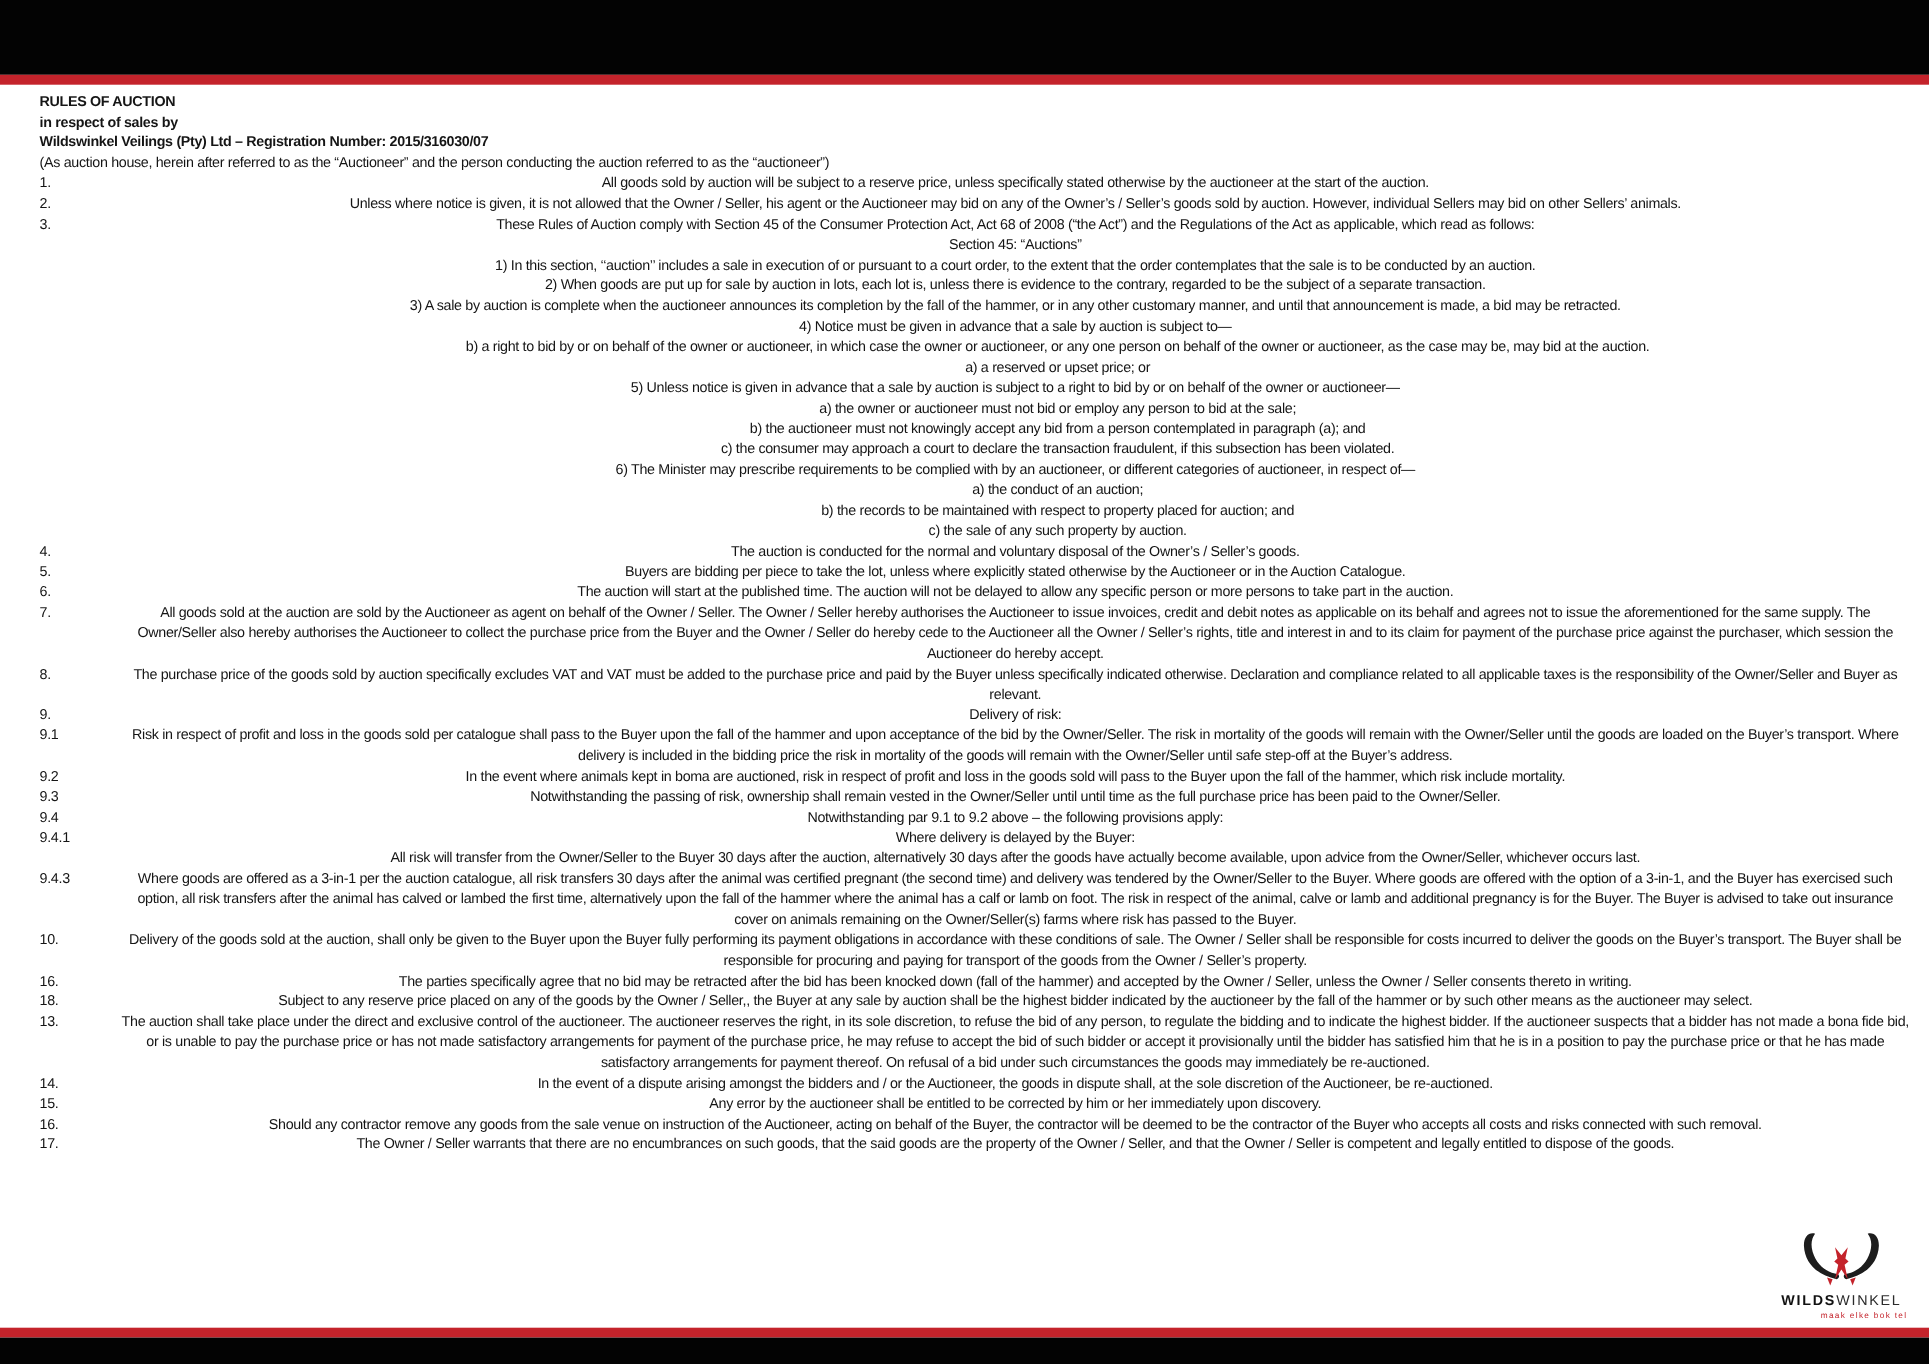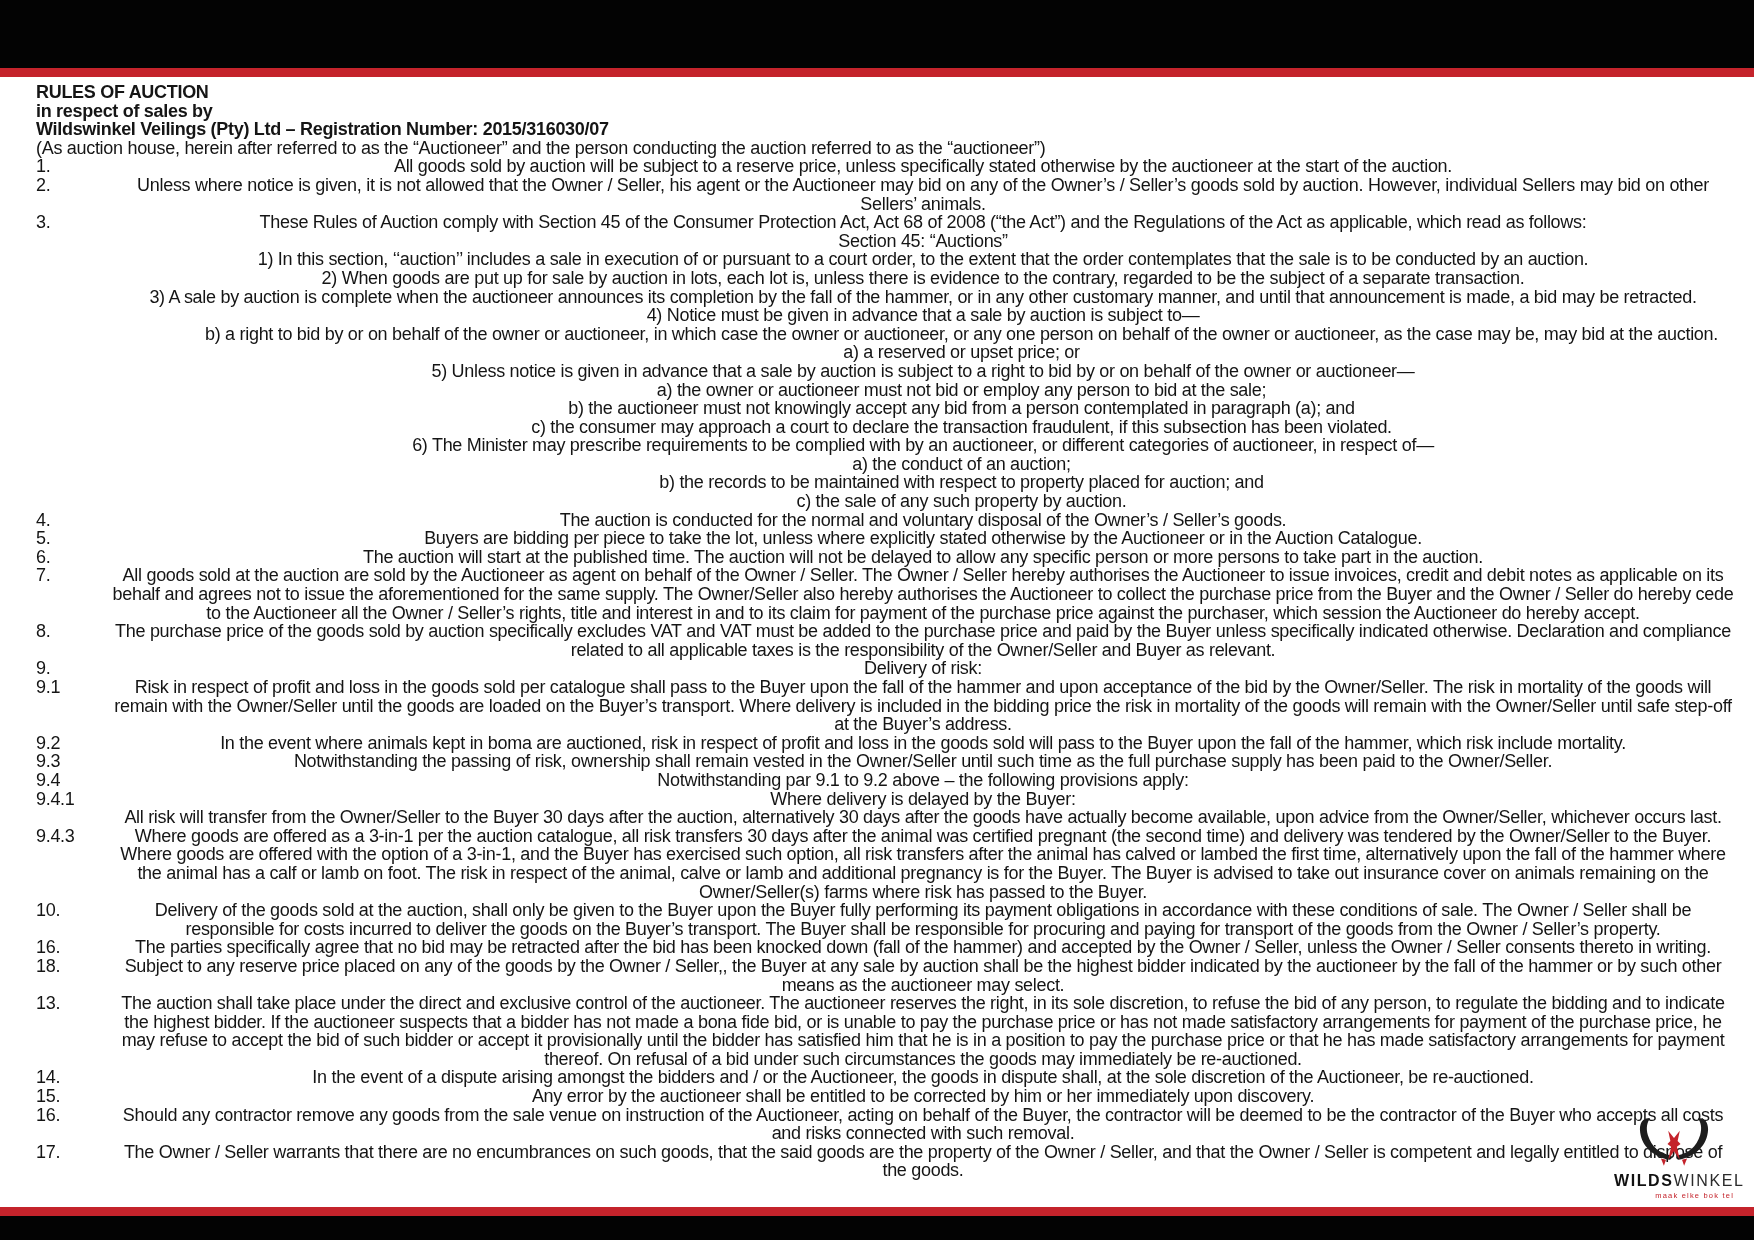--- a/index.html
+++ b/index.html
@@ -8,36 +8,36 @@
     font-family:"Liberation Sans",sans-serif;color:#151515;position:relative;
   }
   .topbar{position:absolute;top:0;left:0;width:100%;height:68px;background:#030303;}
   .stripe-top{position:absolute;top:68px;left:0;width:100%;height:9px;background:#c4232b;}
   .stripe-bottom{position:absolute;top:1207px;left:0;width:100%;height:9px;background:#c4232b;}
   .bottombar{position:absolute;top:1216px;left:0;width:100%;height:24px;background:#030303;}
 
   .content{
     position:absolute;top:77px;left:0;width:1754px;height:1130px;
     box-sizing:border-box;padding:6px 18px 0 36px;
-    font-size:18px;line-height:18.6px;letter-spacing:-0.3px;
+    font-size:13px;line-height:18.6px;letter-spacing:-0.3px;
   }
   .hdr{font-weight:bold;margin:0;}
   .intro{margin:0;}
   .rule{display:grid;grid-template-columns:74px 1fr;}
   .rule-num{white-space:nowrap;}
   .rule-body p{margin:0;text-align:center;}
   .p-indent{margin-left:77px !important;}
 
   .logo{
     position:absolute;right:20px;bottom:40px;width:120px;
     text-align:center;line-height:1.1;
   }
   .logo svg{display:block;margin:0 auto;}
   .brand{
-    font-size:16px;letter-spacing:1.6px;color:#2b2b2b;white-space:nowrap;
+    font-size:13px;letter-spacing:1.6px;color:#2b2b2b;white-space:nowrap;
     margin-top:2px;
   }
   .brand .b{font-weight:bold;color:#111;}
   .tagline{
     font-size:7.5px;color:#c4232b;letter-spacing:1.2px;margin-top:2px;text-align:right;
   }
 </style>
 </head>
 <body>
 
@@ -127,21 +127,21 @@
       </div>
       <div class="rule">
         <div class="rule-num">9.2</div>
         <div class="rule-body">
           <p>In the event where animals kept in boma are auctioned, risk in respect of profit and loss in the goods sold will pass to the Buyer upon the fall of the hammer, which risk include mortality.</p>
         </div>
       </div>
       <div class="rule">
         <div class="rule-num">9.3</div>
         <div class="rule-body">
-          <p>Notwithstanding the passing of risk, ownership shall remain vested in the Owner/Seller until such time as the full purchase supply has been paid to the Owner/Seller.</p>
+          <p>Notwithstanding the passing of risk, ownership shall remain vested in the Owner/Seller until until time as the full purchase price has been paid to the Owner/Seller.</p>
         </div>
       </div>
       <div class="rule">
         <div class="rule-num">9.4</div>
         <div class="rule-body">
           <p>Notwithstanding par 9.1 to 9.2 above – the following provisions apply:</p>
         </div>
       </div>
       <div class="rule">
         <div class="rule-num">9.4.1</div>

